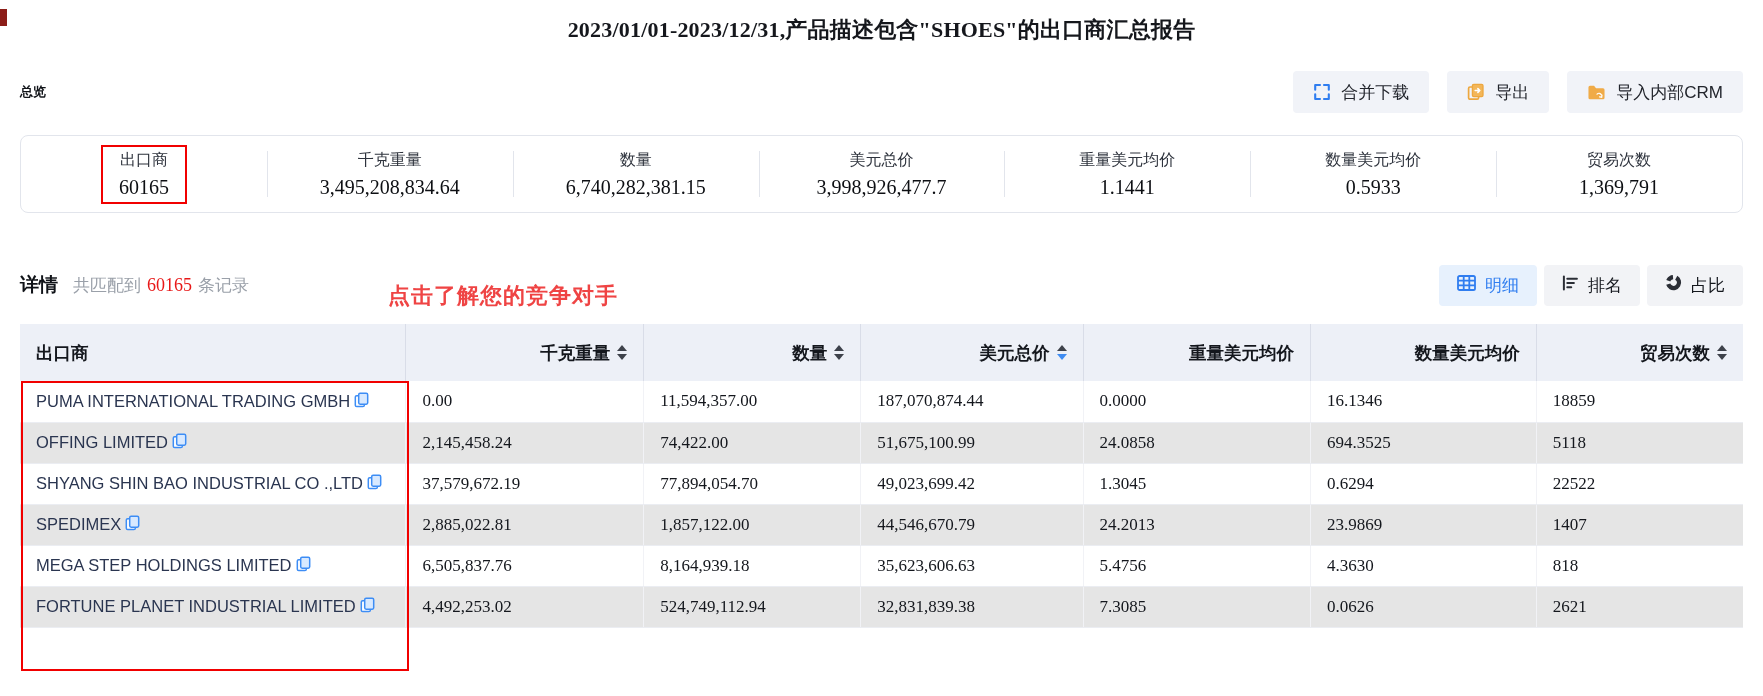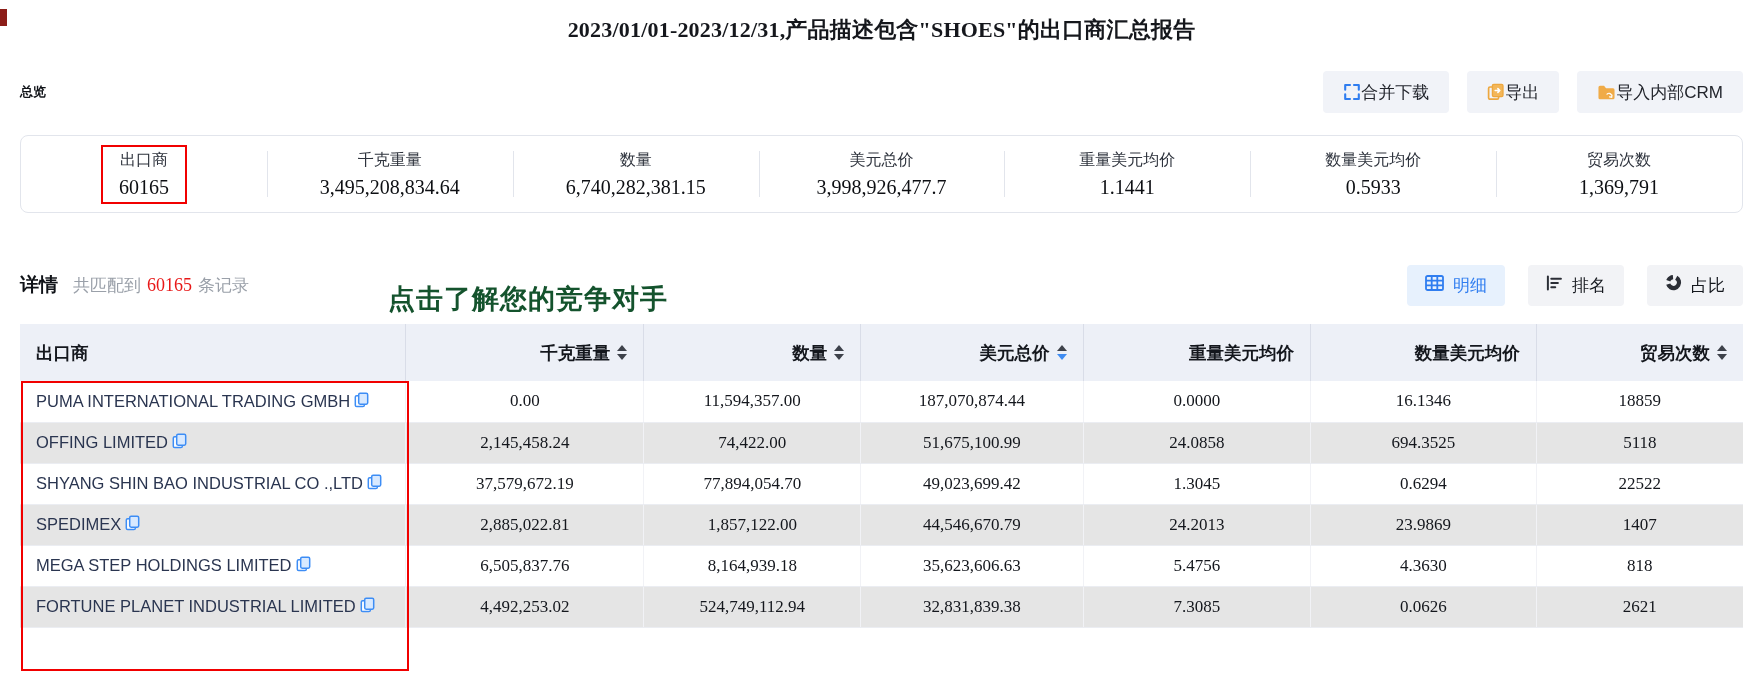--- a/index.html
+++ b/index.html
@@ -13,45 +13,45 @@
   
   .title-bar { text-align:center; padding-top:15px; }
   .title-bar h1 { font-family:"Liberation Serif", serif; font-weight:600;
                   font-size:22px; color:#15171c; letter-spacing:.2px; }
 
   
   .section-head { display:flex; align-items:center; justify-content:space-between;
                   margin-top:26px; }
   .section-title { font-size:13px; font-weight:700; color:#101318; }
   .actions { display:flex; gap:18px; }
-  .btn { display:flex; align-items:center; height:42px; padding:0 20px;
+  .btn { display:flex; align-items:center; gap:10px; height:42px; padding:0 20px;
          background:#f1f3f8; border:none; border-radius:4px; font-size:17px;
          color:#22252c; cursor:pointer; font-family:inherit; }
   .btn .ic { display:inline-flex; align-items:center; }
 
   
   .stats-bar { margin-top:22px; display:flex; align-items:stretch; height:78px;
                border:1px solid #e2e5ec; border-radius:8px; background:#fff; }
   .stat { flex:1; position:relative; display:flex; align-items:center; justify-content:center; }
   .stat + .stat::before { content:""; position:absolute; left:0; top:15px; bottom:15px;
                           width:1px; background:#e2e5ec; }
   .stat-inner { display:flex; flex-direction:column; align-items:center; gap:5px; padding:3px 16px; }
   .stat-inner.hl { border:2px solid #f10000; }
   .stat-label { font-size:16px; color:#2e333d; }
   .stat-value { font-size:20px; color:#0d0f13; font-family:"Liberation Serif", serif; }
 
   
   .detail-bar { position:relative; margin-top:50px; display:flex; align-items:center; height:44px; }
   .detail-title { font-size:19px; font-weight:700; color:#101318; }
   .match-text { margin-left:15px; font-size:17px; color:#9aa0a9;text-align:right; }
   .match-count { color:#e81818; margin:0 6px; font-family:"Liberation Serif", serif; font-size:18px; }
-  .annotation { position:absolute; left:368px; top:18px; color:#14532d; font-weight:700;
-                font-size:27px; font-family:"Liberation Serif", serif; letter-spacing:1px;
+  .annotation { position:absolute; left:368px; top:18px; color:#ef4444; font-weight:700;
+                font-size:22px; font-family:"Liberation Serif", serif; letter-spacing:1px;
                 white-space:nowrap; }
-  .view-tabs { margin-left:auto; display:flex; gap:23px; }
+  .view-tabs { margin-left:auto; display:flex; gap:7px; }
   .vtab { display:flex; align-items:center; gap:9px; height:41px; padding:0 18px;
           background:#f2f3f6; border:none; border-radius:4px; font-size:17px;
           color:#15181e; cursor:pointer; font-family:inherit; }
   .vtab.active { background:#e7f1fd; color:#2f7df0; }
 
   
   .table-wrap { position:relative; margin-top:17px; }
   table { width:100%; border-collapse:collapse; table-layout:fixed; }
   col.c1{width:22.4%} col.c2{width:13.8%} col.c3{width:12.6%} col.c4{width:12.9%}
   col.c5{width:13.2%} col.c6{width:13.1%} col.c7{width:12%}
@@ -60,21 +60,21 @@
   thead th:last-child { border-right:none; }
   .th-inner { display:flex; align-items:center; }
   .th-inner.right { justify-content:flex-end; }
   .sort { display:inline-flex; flex-direction:column; margin-left:7px; }
   .caret-up { width:0; height:0; border-left:5px solid transparent; border-right:5px solid transparent;
               border-bottom:6px solid #3e424b; margin-bottom:3px; }
   .caret-down { width:0; height:0; border-left:5px solid transparent; border-right:5px solid transparent;
                 border-top:6px solid #3e424b; }
   .caret-down.active { border-top-color:#3f8cf2; }
   tbody td { height:41px; padding:0 16px; border-bottom:1px solid #ebedf2;
-             border-right:1px solid #f1f2f6; font-size:17px; text-align:center;
+             border-right:1px solid #f1f2f6; font-size:17px; text-align:left;
              color:#14171d; font-family:"Liberation Serif", serif; white-space:nowrap;
              overflow:hidden; }
   tbody td:last-child { border-right:none; }
   tbody tr.stripe td { background:#e5e5e5; }
   td.exporter { text-align:left; font-family:"Liberation Sans", sans-serif;
                 font-size:16.5px; color:#2a3550; }
   .exp-cell { display:flex; align-items:flex-start; gap:4px; }
   .copy-ic { display:inline-flex; cursor:pointer; flex:0 0 auto; }
 
   .red-col-box { position:absolute; left:1px; top:57px; width:388px; height:290px;

